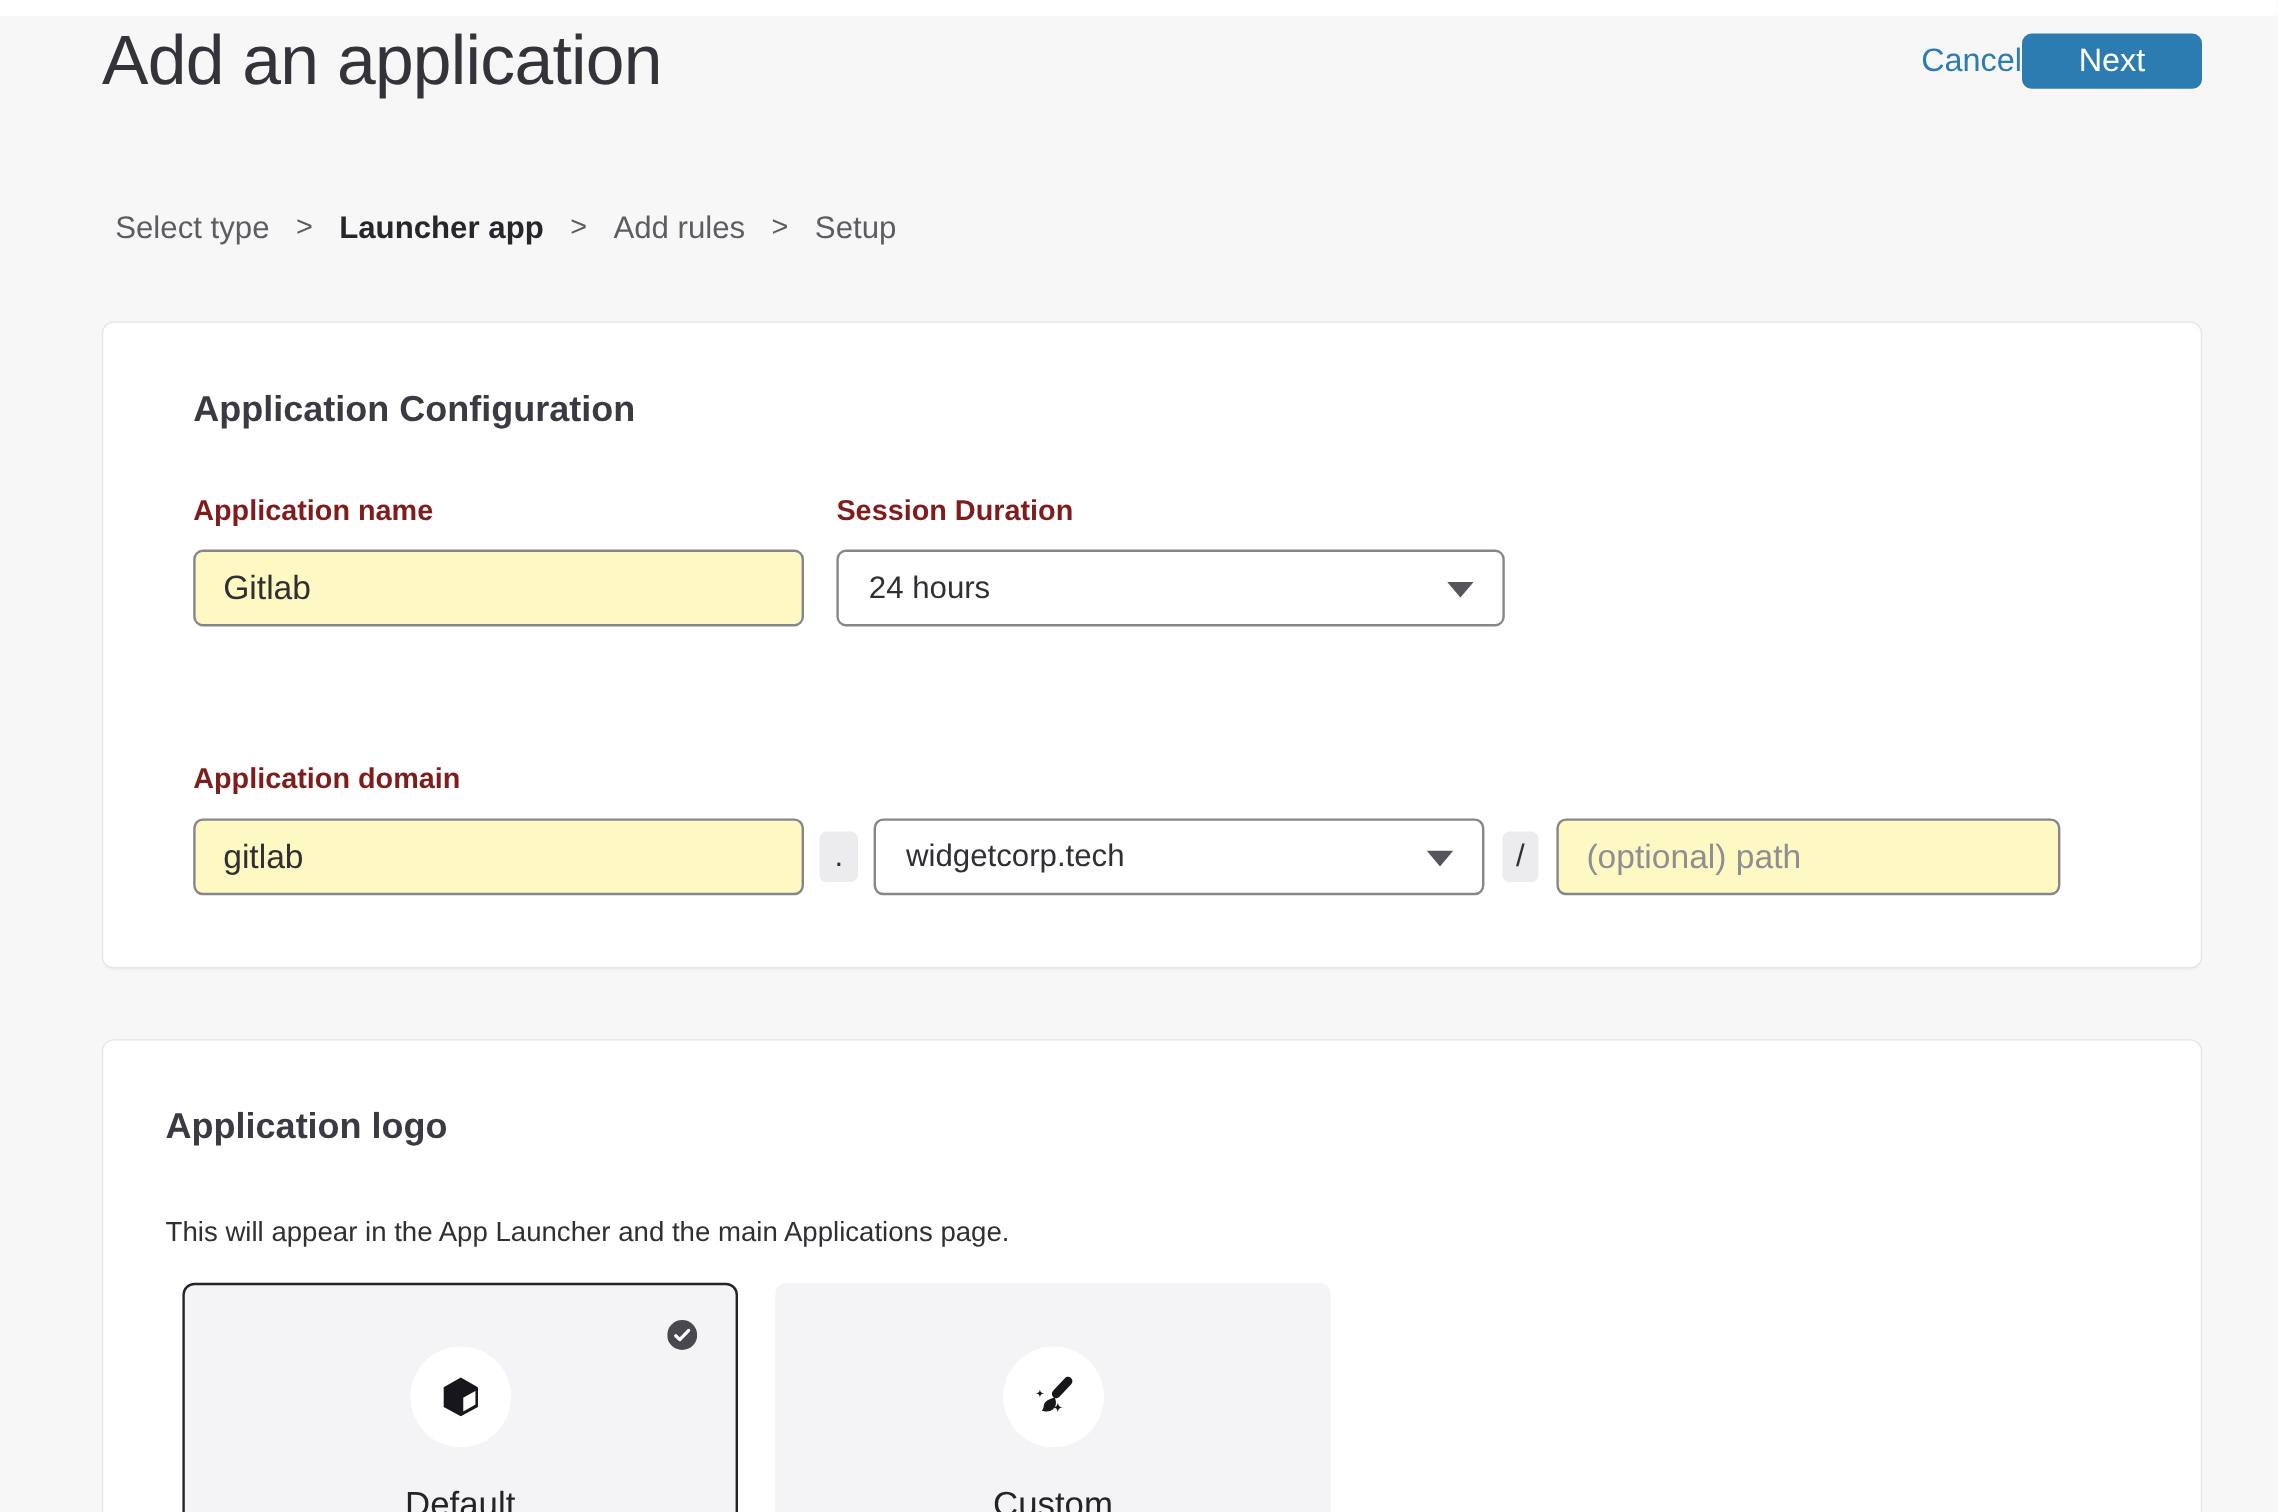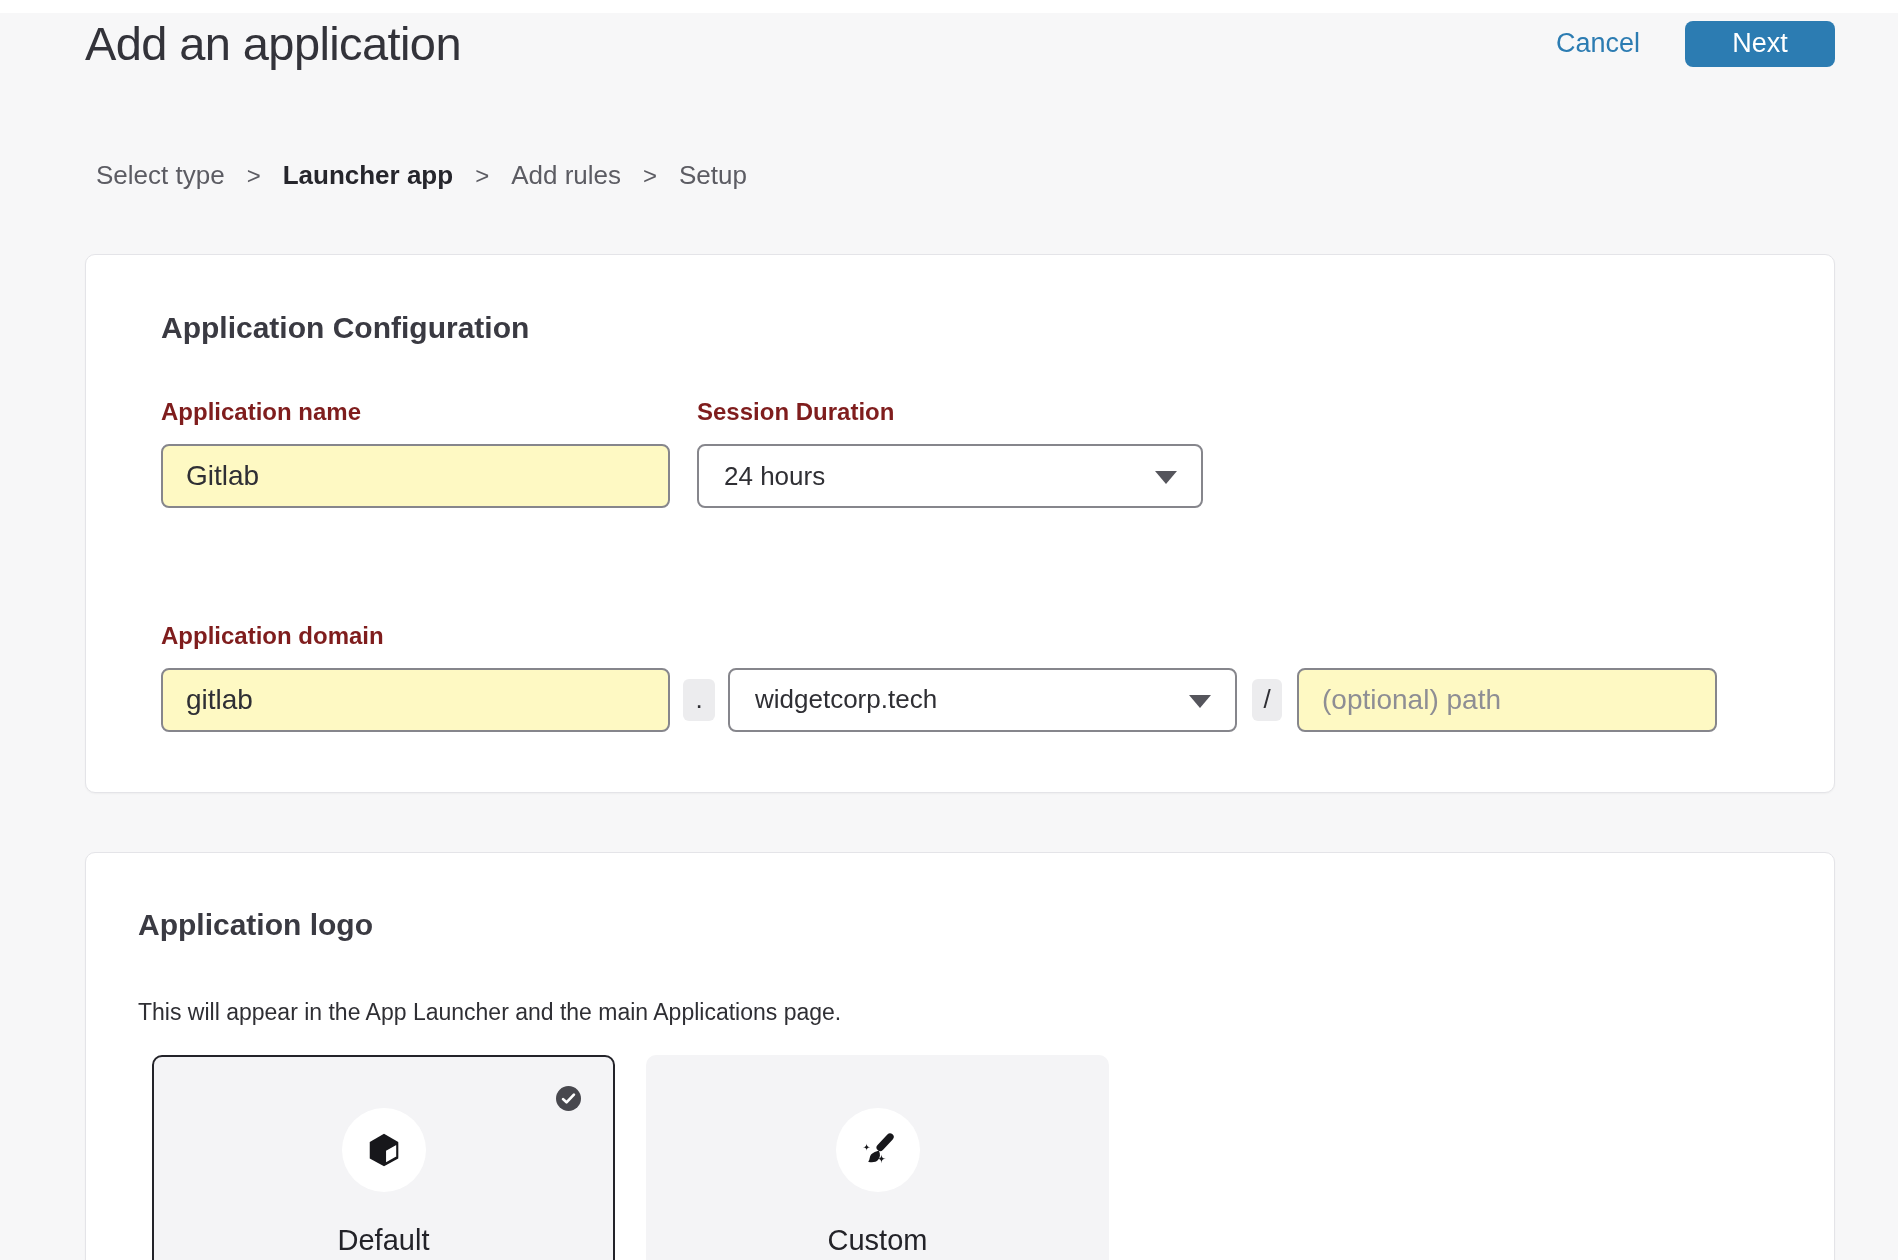--- a/index.html
+++ b/index.html
@@ -8,22 +8,22 @@
     background:#f7f7f8;
     font-family:"Liberation Sans", sans-serif;
     color:#2f2f34;
     -webkit-font-smoothing:antialiased;
   }
   .top-strip{height:13px;background:#ffffff;}
   .content{padding:0 63px 0 85px;}
 
   
   .header-row{display:flex;align-items:center;justify-content:space-between;margin-top:1px;}
-  .page-title{font-size:47px;font-weight:400;letter-spacing:-0.6px;color:#33333a;margin:0;line-height:1.26;}
-  .header-actions{display:flex;align-items:center;gap:45px;}
+  .page-title{font-size:58px;font-weight:400;letter-spacing:-0.6px;color:#33333a;margin:0;line-height:1.26;}
+  .header-actions{display:flex;align-items:center;}
   .cancel-link{font-size:27px;color:#2c7cb2;cursor:pointer;background:none;border:none;font-family:inherit;padding:0;}
   .next-button{width:150px;height:46px;background:#2c7cb2;color:#ffffff;font-size:27px;border:none;border-radius:8px;cursor:pointer;font-family:inherit;}
 
   
   .breadcrumb{display:flex;align-items:center;gap:22px;margin:87px 0 0 11px;font-size:26px;color:#5c5c63;}
   .crumb{cursor:pointer;}
   .crumb.active{color:#26262c;font-weight:700;}
   .crumb-sep{color:#5c5c63;font-size:24px;}
 
   
@@ -34,21 +34,21 @@
 
   .fields-row{display:flex;gap:27px;margin-top:52px;}
   .field-label{display:block;font-size:24px;font-weight:700;color:#7f1d1d;margin-bottom:17px;line-height:1.2;}
   .text-input{
     height:64px;border:2px solid #86868c;border-radius:8px;
     font-size:28px;padding:0 23px;color:#2f2f34;background:#fef9c3;
     box-sizing:border-box;font-family:inherit;outline:none;
   }
   .text-input::placeholder{color:#8e8e94;}
   .w-name{width:509px;}
-  .w-session{width:506px;}
+  .w-session{width:557px;}
   .w-domain{width:509px;}
   .w-path{width:420px;}
 
   .select-box{
     position:relative;height:64px;border:2px solid #86868c;border-radius:8px;background:#fff;
     display:flex;align-items:center;padding:0 25px;font-size:26px;color:#2f2f34;
     box-sizing:border-box;cursor:pointer;
   }
   .caret{
     position:absolute;right:24px;top:50%;margin-top:-5px;width:0;height:0;

